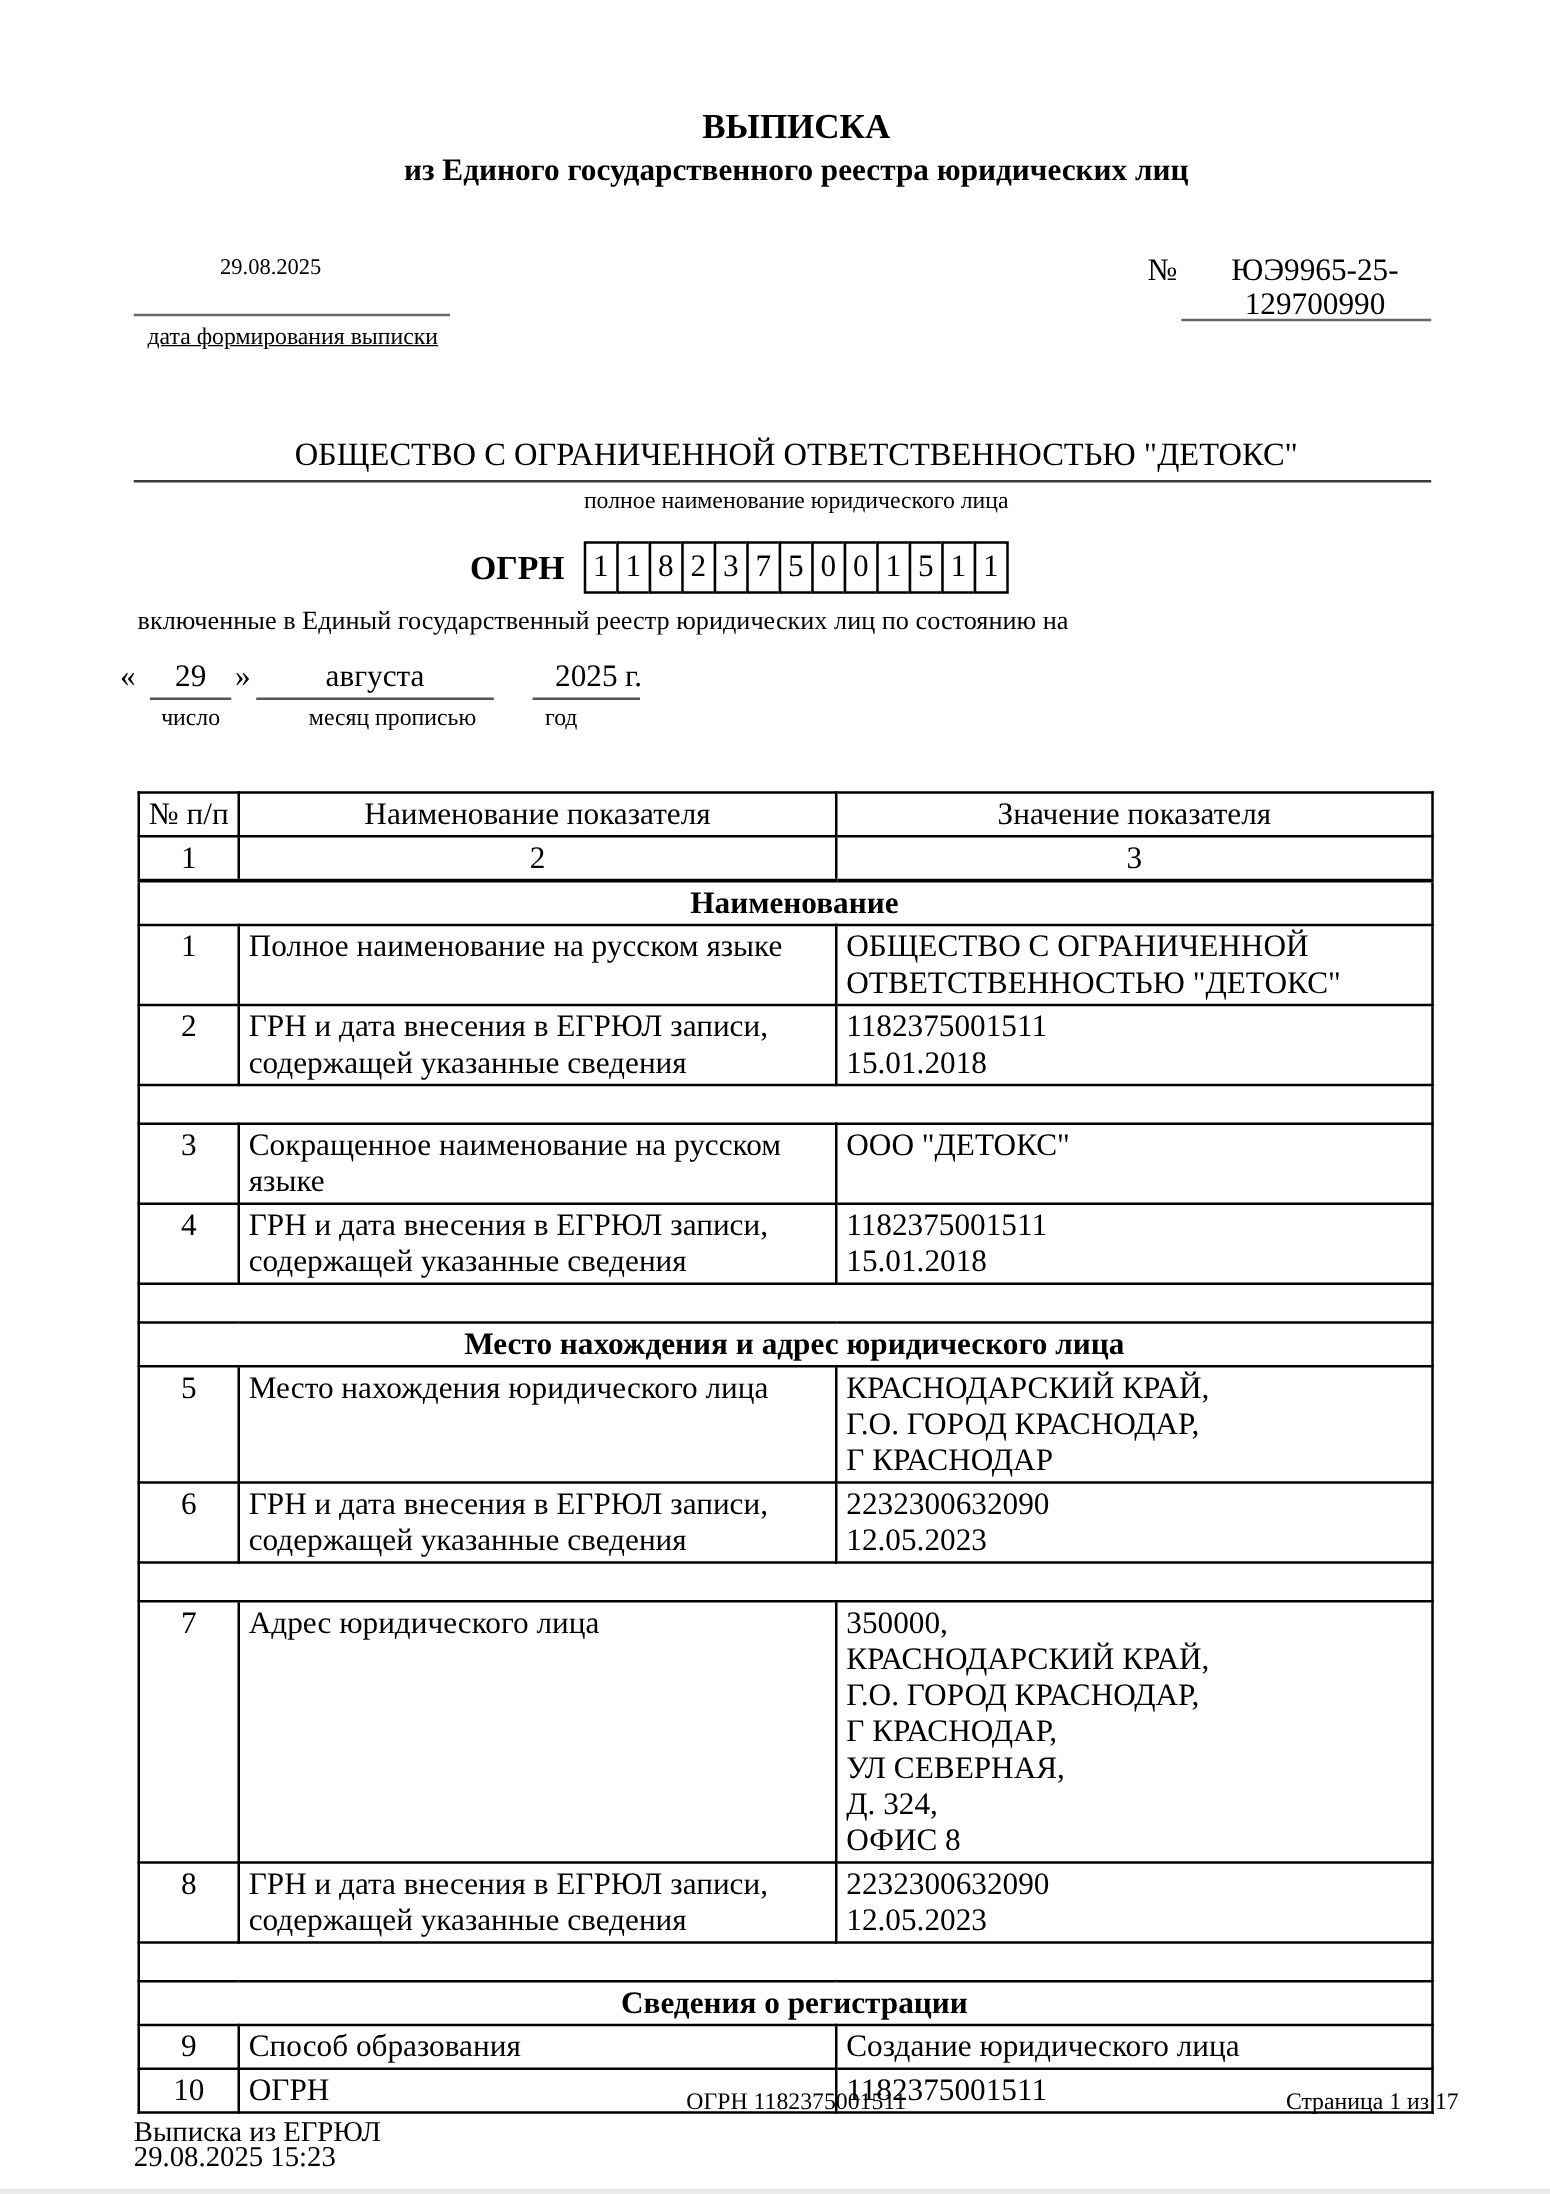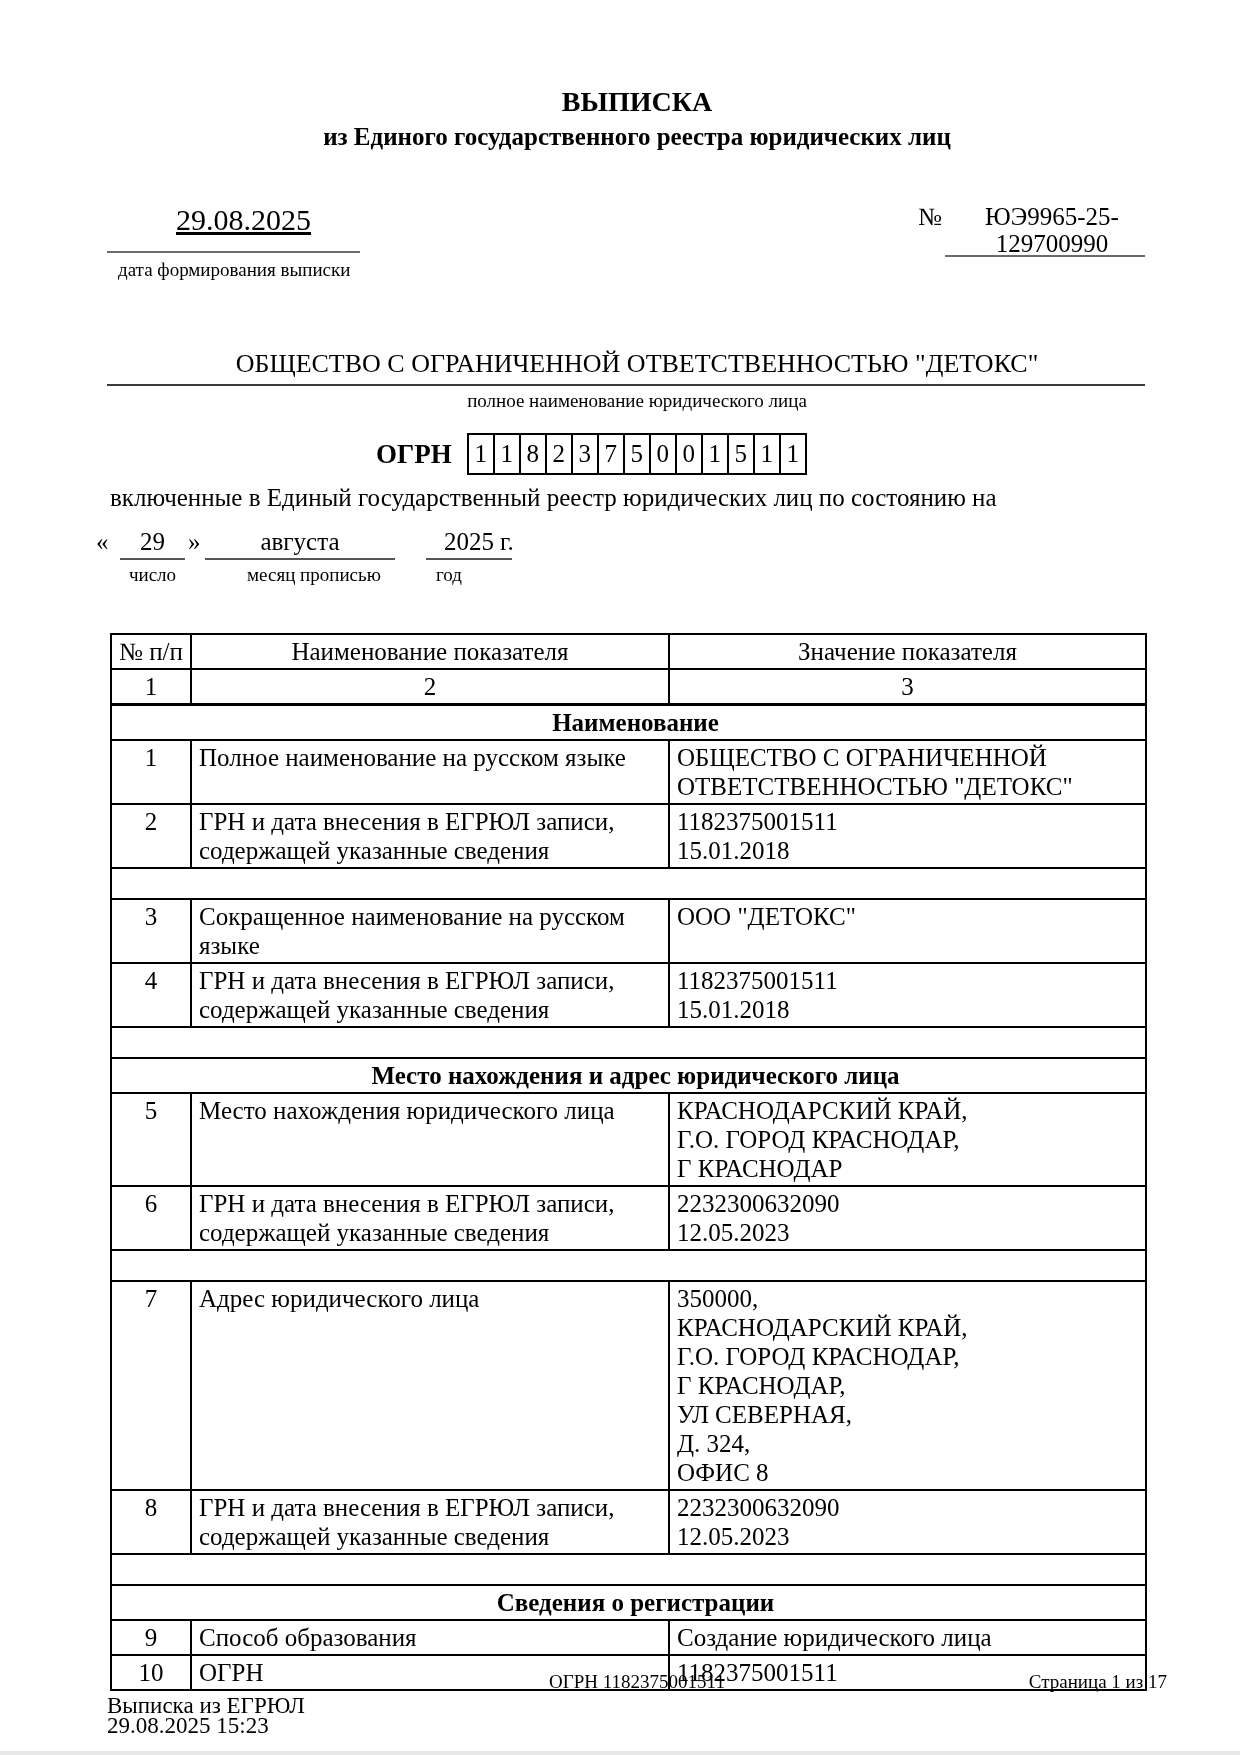--- a/index.html
+++ b/index.html
@@ -13,45 +13,45 @@
     color:#000;
     overflow:hidden;
     margin:0 auto;
   }
   .abs { position:absolute; }
 
   
   .doc-title   { top:86px;  left:107px; width:1060px; text-align:center; font-size:28px; font-weight:bold; }
   .doc-subtitle{ top:123px; left:107px; width:1060px; text-align:center; font-size:25px; font-weight:bold; }
 
-  .formation-date { top:203px; left:176px; font-size:30px;text-decoration:underline; }
+  .formation-date { top:203px; left:176px; font-size:18px; }
   .number-label   { top:203px; left:918px; font-size:25px; }
   .number-value   { top:203px; left:962px; width:180px; text-align:center; font-size:25px; line-height:27px; }
 
   .line-left  { top:251px; left:107px; width:253px; height:2px; background:#6a6a6a; }
   .line-right { top:255px; left:945px; width:200px; height:2px; background:#6a6a6a; }
-  .formation-caption { top:259px; left:118px; font-size:19px; }
+  .formation-caption { top:259px; left:118px; font-size:19px;text-decoration:underline; }
 
   .lead { top:300px; left:110px; font-size:25px; }
 
   .org-name    { top:349px; left:107px; width:1060px; text-align:center; font-size:26px; }
   .org-rule    { top:384px; left:107px; width:1038px; height:2px; background:#3a3a3a; }
   .org-caption { top:390px; left:107px; width:1060px; text-align:center; font-size:19px; }
 
   
   .ogrn-row   { top:433px; left:376px; display:flex; align-items:center; }
   .ogrn-label { font-size:27px; font-weight:bold; margin-right:15px; }
   .ogrn-cells { display:flex; }
   .ogrn-cell  {
     width:28px; height:42px; border:2px solid #000; margin-left:-2px;
     text-align:center; line-height:38px; font-size:25px; background:#fff;
   }
   .ogrn-cell:first-child { margin-left:0; }
 
-  .included { top:484px; left:110px; font-size:25px; }
+  .included { top:484px; left:110px; font-size:21px; }
 
   
   .sd { font-size:25px; }
   .sd-quote-open  { top:528px; left:96px;  }
   .sd-day         { top:528px; left:120px; width:65px;  text-align:center; border-bottom:2px solid #555; height:32px; }
   .sd-quote-close { top:528px; left:188px; }
   .sd-month       { top:528px; left:205px; width:190px; text-align:center; border-bottom:2px solid #555; height:32px; }
   .sd-year        { top:528px; left:426px; width:86px;  text-align:center; border-bottom:2px solid #555; height:32px; }
   .sd-suffix      { top:528px; left:500px; }
   .sd-cap { font-size:19px; text-align:center; }

